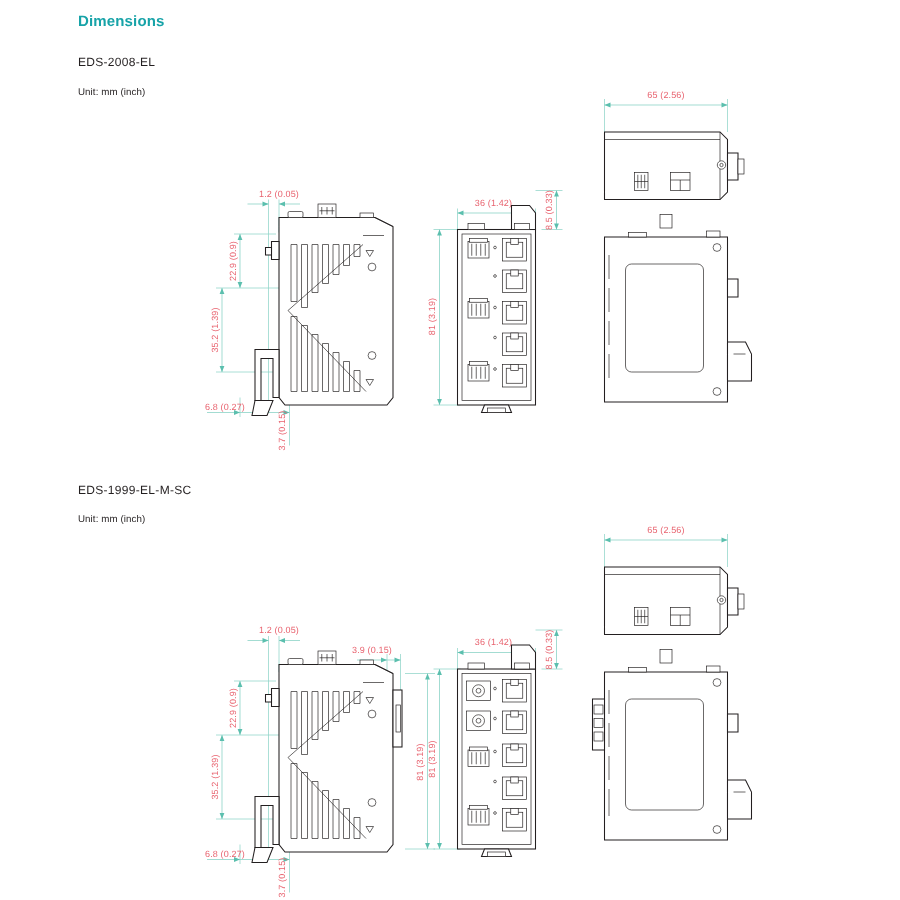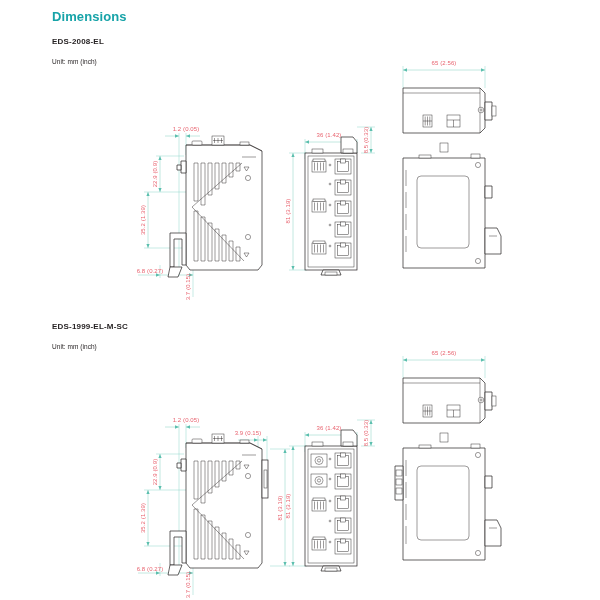--- a/index.html
+++ b/index.html
@@ -17,29 +17,29 @@
   .page {
     position: relative;
     width: 600px;
     height: 600px;
     background: #ffffff;
   }
   .heading {
     position: absolute;
     left: 52px;
     top: 9px;
-    font-size: 13px;
+    font-size: 10px;
     font-weight: bold;
     color: #17a3a8;
     letter-spacing: 0.1px;
   }
   .model-title {
     position: absolute;
     font-size: 8px;
-    font-weight: bold;
+    font-weight: normal;
     color: #231f20;
     letter-spacing: 0.2px;
   }
   .unit-note {
     position: absolute;
     font-size: 6.5px;
     color: #231f20;
     letter-spacing: 0.05px;
   }
   .section {

